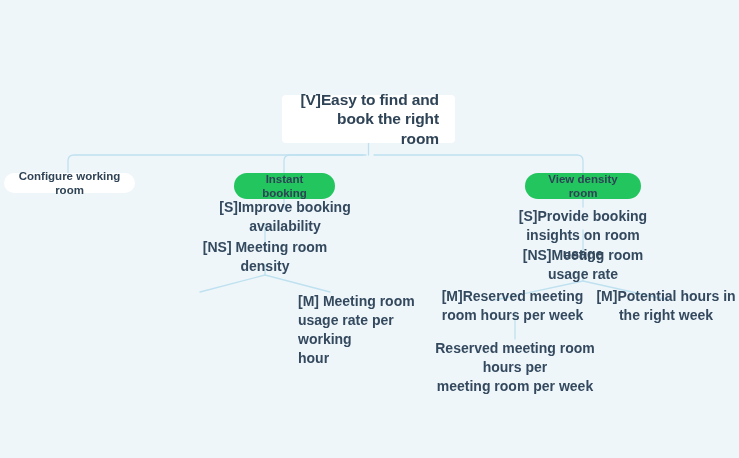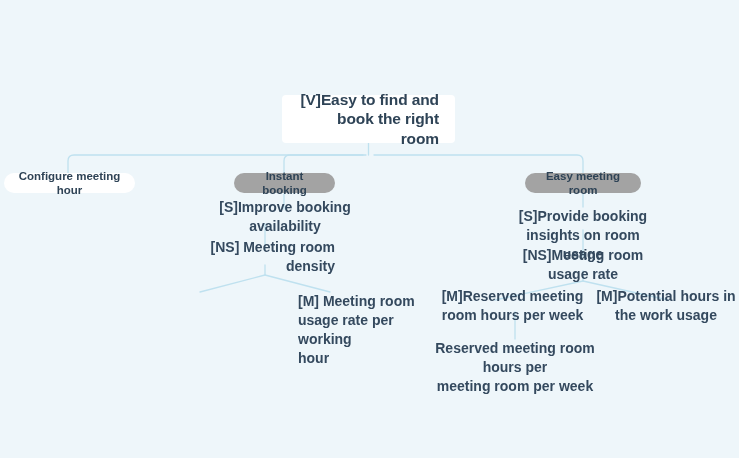--- a/index.html
+++ b/index.html
@@ -63,28 +63,28 @@
     display: flex;
     align-items: center;
     justify-content: center;
     padding: 0 10px;
     height: 20px;
     color: #2e4356;
   }
 
   
   .node.pill {
-    background: #a3a3a3;
+    background: #22c55e;
     border-radius: 14px;
     font-size: 11.5px;
     display: flex;
     align-items: center;
     justify-content: center;
     padding: 0 12px;
-    height: 20px;
+    height: 26px;
     color: #2e4356;
   }
 
   
   .node.text {
     font-size: 14px;
     color: #34495e;
     display: flex;
     align-items: flex-start;
     justify-content: center;
@@ -123,39 +123,39 @@
       <path d="M583,281 L495,300"></path>
       <path d="M583,281 L668,300"></path>
 
       <path d="M515,312 L515,339"></path>
     </g>
   </svg>
 
   <div class="node root">[V]Easy to find and
 book the right room</div>
 
-  <div class="node card" style="left:4px; top:173px; width:131px;">Configure meeting hour</div>
+  <div class="node card" style="left:4px; top:173px; width:131px;">Configure working room</div>
 
   <div class="node pill" style="left:234px; top:173px; width:101px;">Instant booking</div>
 
-  <div class="node pill" style="left:525px; top:173px; width:116px;">Easy meeting room</div>
+  <div class="node pill" style="left:525px; top:173px; width:116px;">View density room</div>
 
   <div class="node text center-v" style="left:195px; top:209px; width:180px; height:15px;">[S]Improve booking availability</div>
 
-  <div class="node text center-v" style="left:195px; top:249px; width:140px; height:16px;text-align:right;">[NS] Meeting room density</div>
+  <div class="node text center-v" style="left:195px; top:249px; width:140px; height:16px;">[NS] Meeting room density</div>
 
 
   <div class="node text" style="left:266px; top:292px; width:150px; height:28px; text-align:left; justify-content:flex-start;margin-left:32px;">[M] Meeting room usage rate per working
 hour</div>
 
   <div class="node text" style="left:498px; top:207px; width:170px; height:26px;">[S]Provide booking insights on room
 usage</div>
 
   <div class="node text center-v" style="left:508px; top:257px; width:150px; height:16px;">[NS]Meeting room usage rate</div>
 
   <div class="node text center-v" style="left:430px; top:299px; width:165px; height:14px;">[M]Reserved meeting room hours per week</div>
 
-  <div class="node text center-v" style="left:593px; top:299px; width:146px; height:14px;">[M]Potential hours in the work usage</div>
+  <div class="node text center-v" style="left:593px; top:299px; width:146px; height:14px;">[M]Potential hours in the right week</div>
 
   <div class="node text" style="left:432px; top:339px; width:166px; height:26px;">Reserved meeting room hours per
 meeting room per week</div>
 
 </div>
 
 </body></html>

